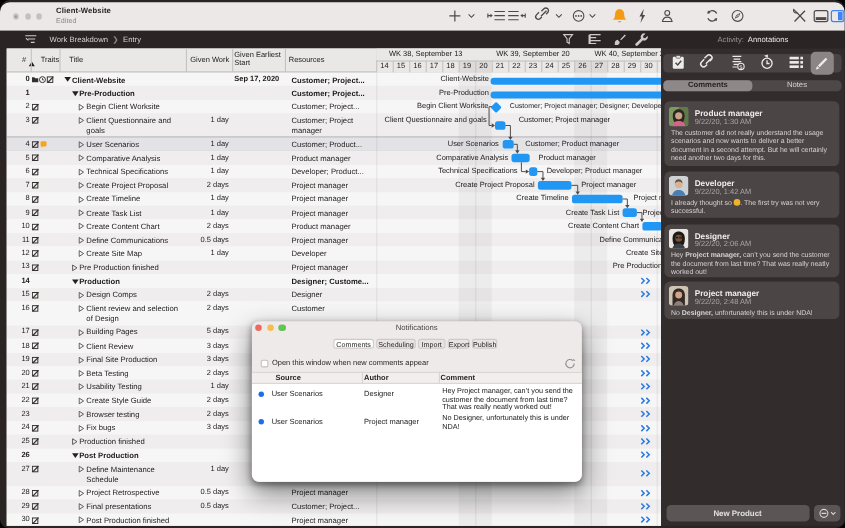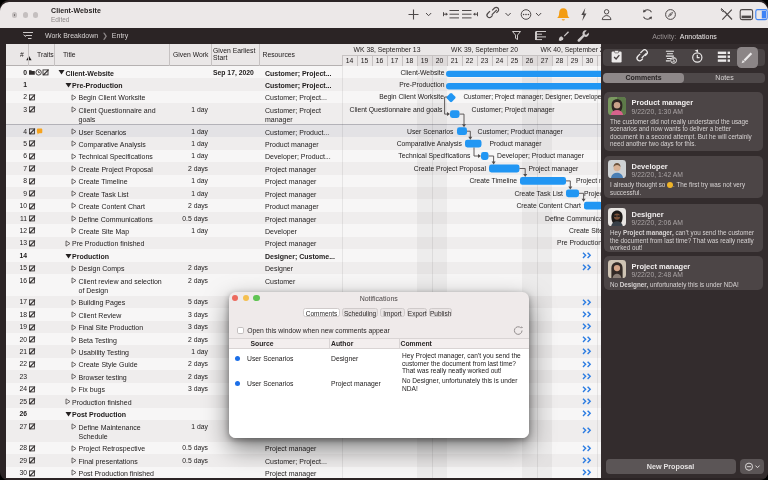--- a/index.html
+++ b/index.html
@@ -754,21 +754,21 @@
       <g clip-path="url(#c4)">
         <rect width="16" height="16" fill="#cfc4b4"></rect>
         <path d="M3 16V7.5C3 4 5 2 8 2s5 2 5 5.5V16z" fill="#332a26"></path>
         <circle cx="8" cy="7.2" r="2.8" fill="#d3a488"></circle>
         <path d="M4 16c.6-2.6 2.2-3.8 4-3.8s3.4 1.2 4 3.8z" fill="#8c8078"></path>
       </g>
     </svg>
 <div class="abs" style="left:631.5px;top:261.7px;font-size:7.5px;font-weight:700;color:#f1eeee">Project manager</div>
 <div class="abs" style="left:631.5px;top:271.3px;font-size:6.8px;color:#aaa4a5">9/22/20, 2:48 AM</div>
 <div class="abs" style="left:610px;top:281.0px;width:154px;font-size:6.3px;line-height:7.5px;color:#d7d3d3;white-space:nowrap">No <b>Designer,</b> unfortunately this is under NDA!</div>
-<div class="abs" style="left:605.5px;top:458.5px;width:130px;height:15.5px;background:#5b5556;border-radius:4px;text-align:center;line-height:15.5px;font-size:7.2px;font-weight:700;color:#e3e0e0">New Proposal</div>
+<div class="abs" style="left:605.5px;top:458.5px;width:130px;height:15.5px;background:#5b5556;border-radius:4px;text-align:center;line-height:15.5px;font-size:7.2px;font-weight:700;color:#e3e0e0">New Product</div>
 <div class="abs" style="left:739.5px;top:458.5px;width:24px;height:15.5px;background:#5b5556;border-radius:4px"></div>
 <svg style="position:absolute;left:739.5px;top:458.5px" width="24" height="15.5" viewBox="0 0 24 15.5">
       <circle cx="9" cy="7.7" r="3.6" stroke="#d9d5d5" fill="none" stroke-width="1"></circle>
       <path d="M6.8 7.7h4.4" stroke="#d9d5d5" stroke-width="1"></path>
       <path d="M15.5 6.6l2 2.1 2-2.1" stroke="#d9d5d5" fill="none" stroke-width="1"></path>
     </svg>
 <div class="abs" style="left:228.75px;top:292px;width:300px;height:146px;background:#efeaea;border-radius:6.5px;box-shadow:0 10px 24px rgba(0,0,0,.5),0 2px 6px rgba(0,0,0,.35)">
 <div class="abs" style="left:3.5500000000000003px;top:2.9px;width:6.2px;height:6.2px;border-radius:50%;background:#ed6a5e"></div>
 <div class="abs" style="left:14.15px;top:2.9px;width:6.2px;height:6.2px;border-radius:50%;background:#f5bf4f"></div>
 <div class="abs" style="left:24.65px;top:2.9px;width:6.2px;height:6.2px;border-radius:50%;background:#61c454"></div>

